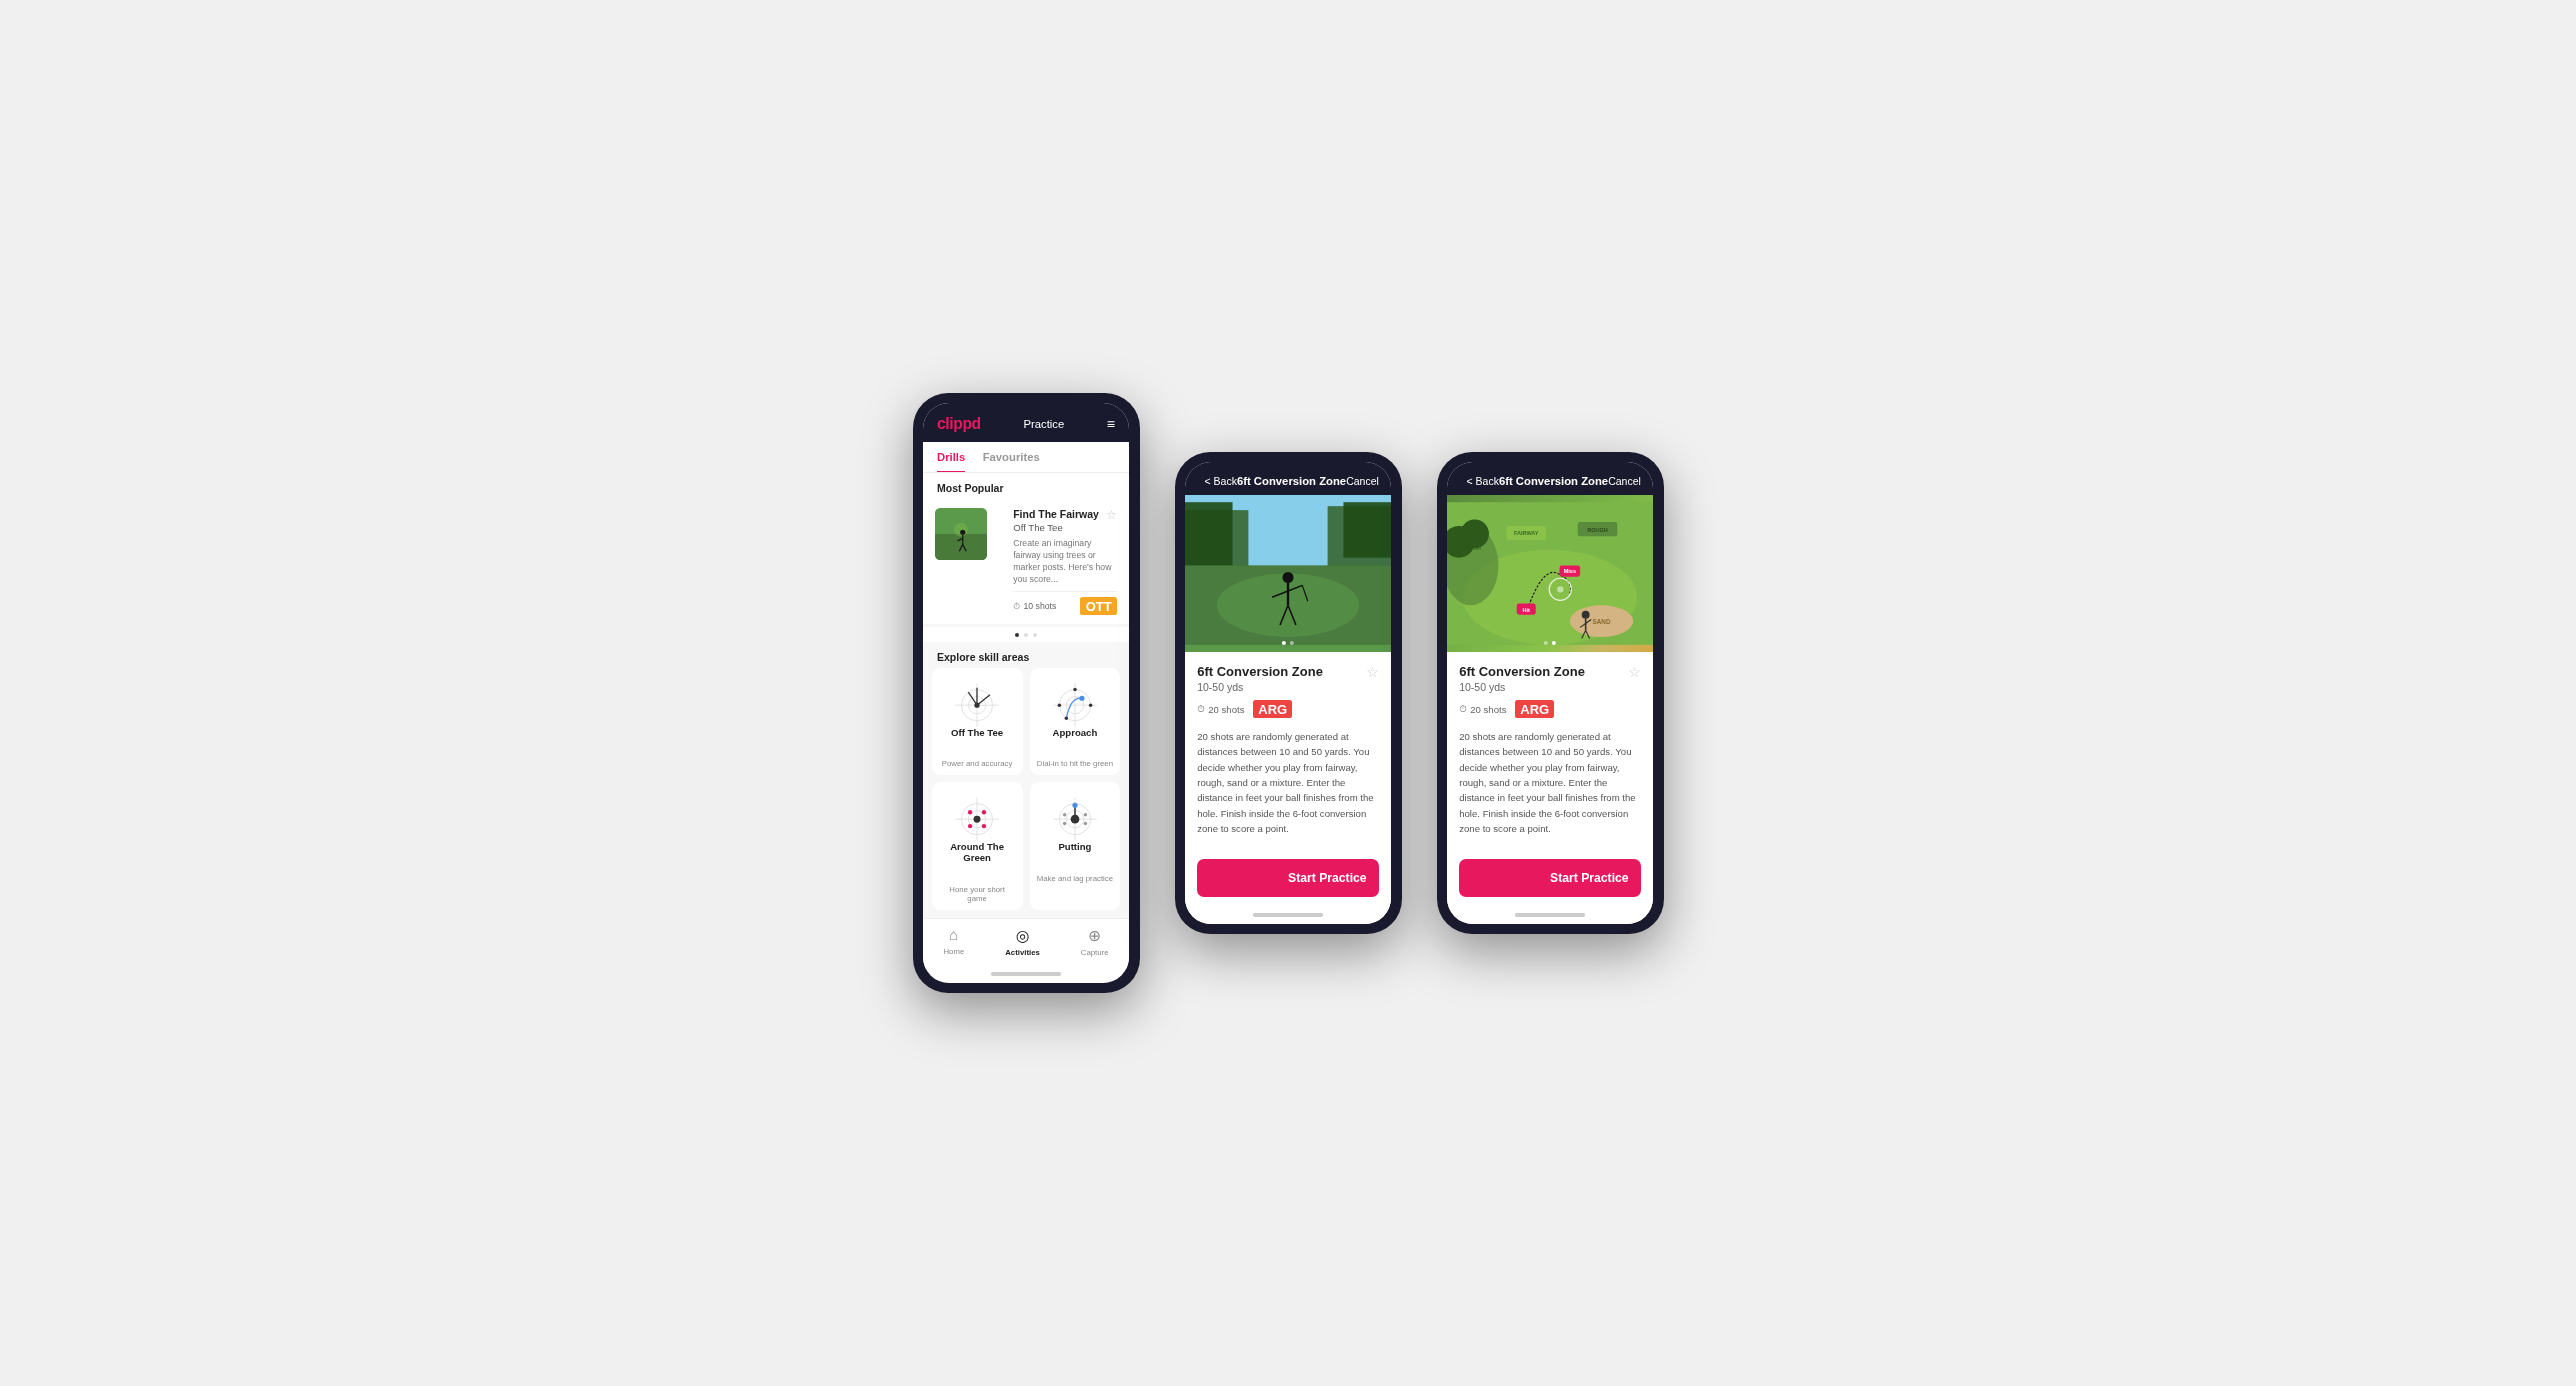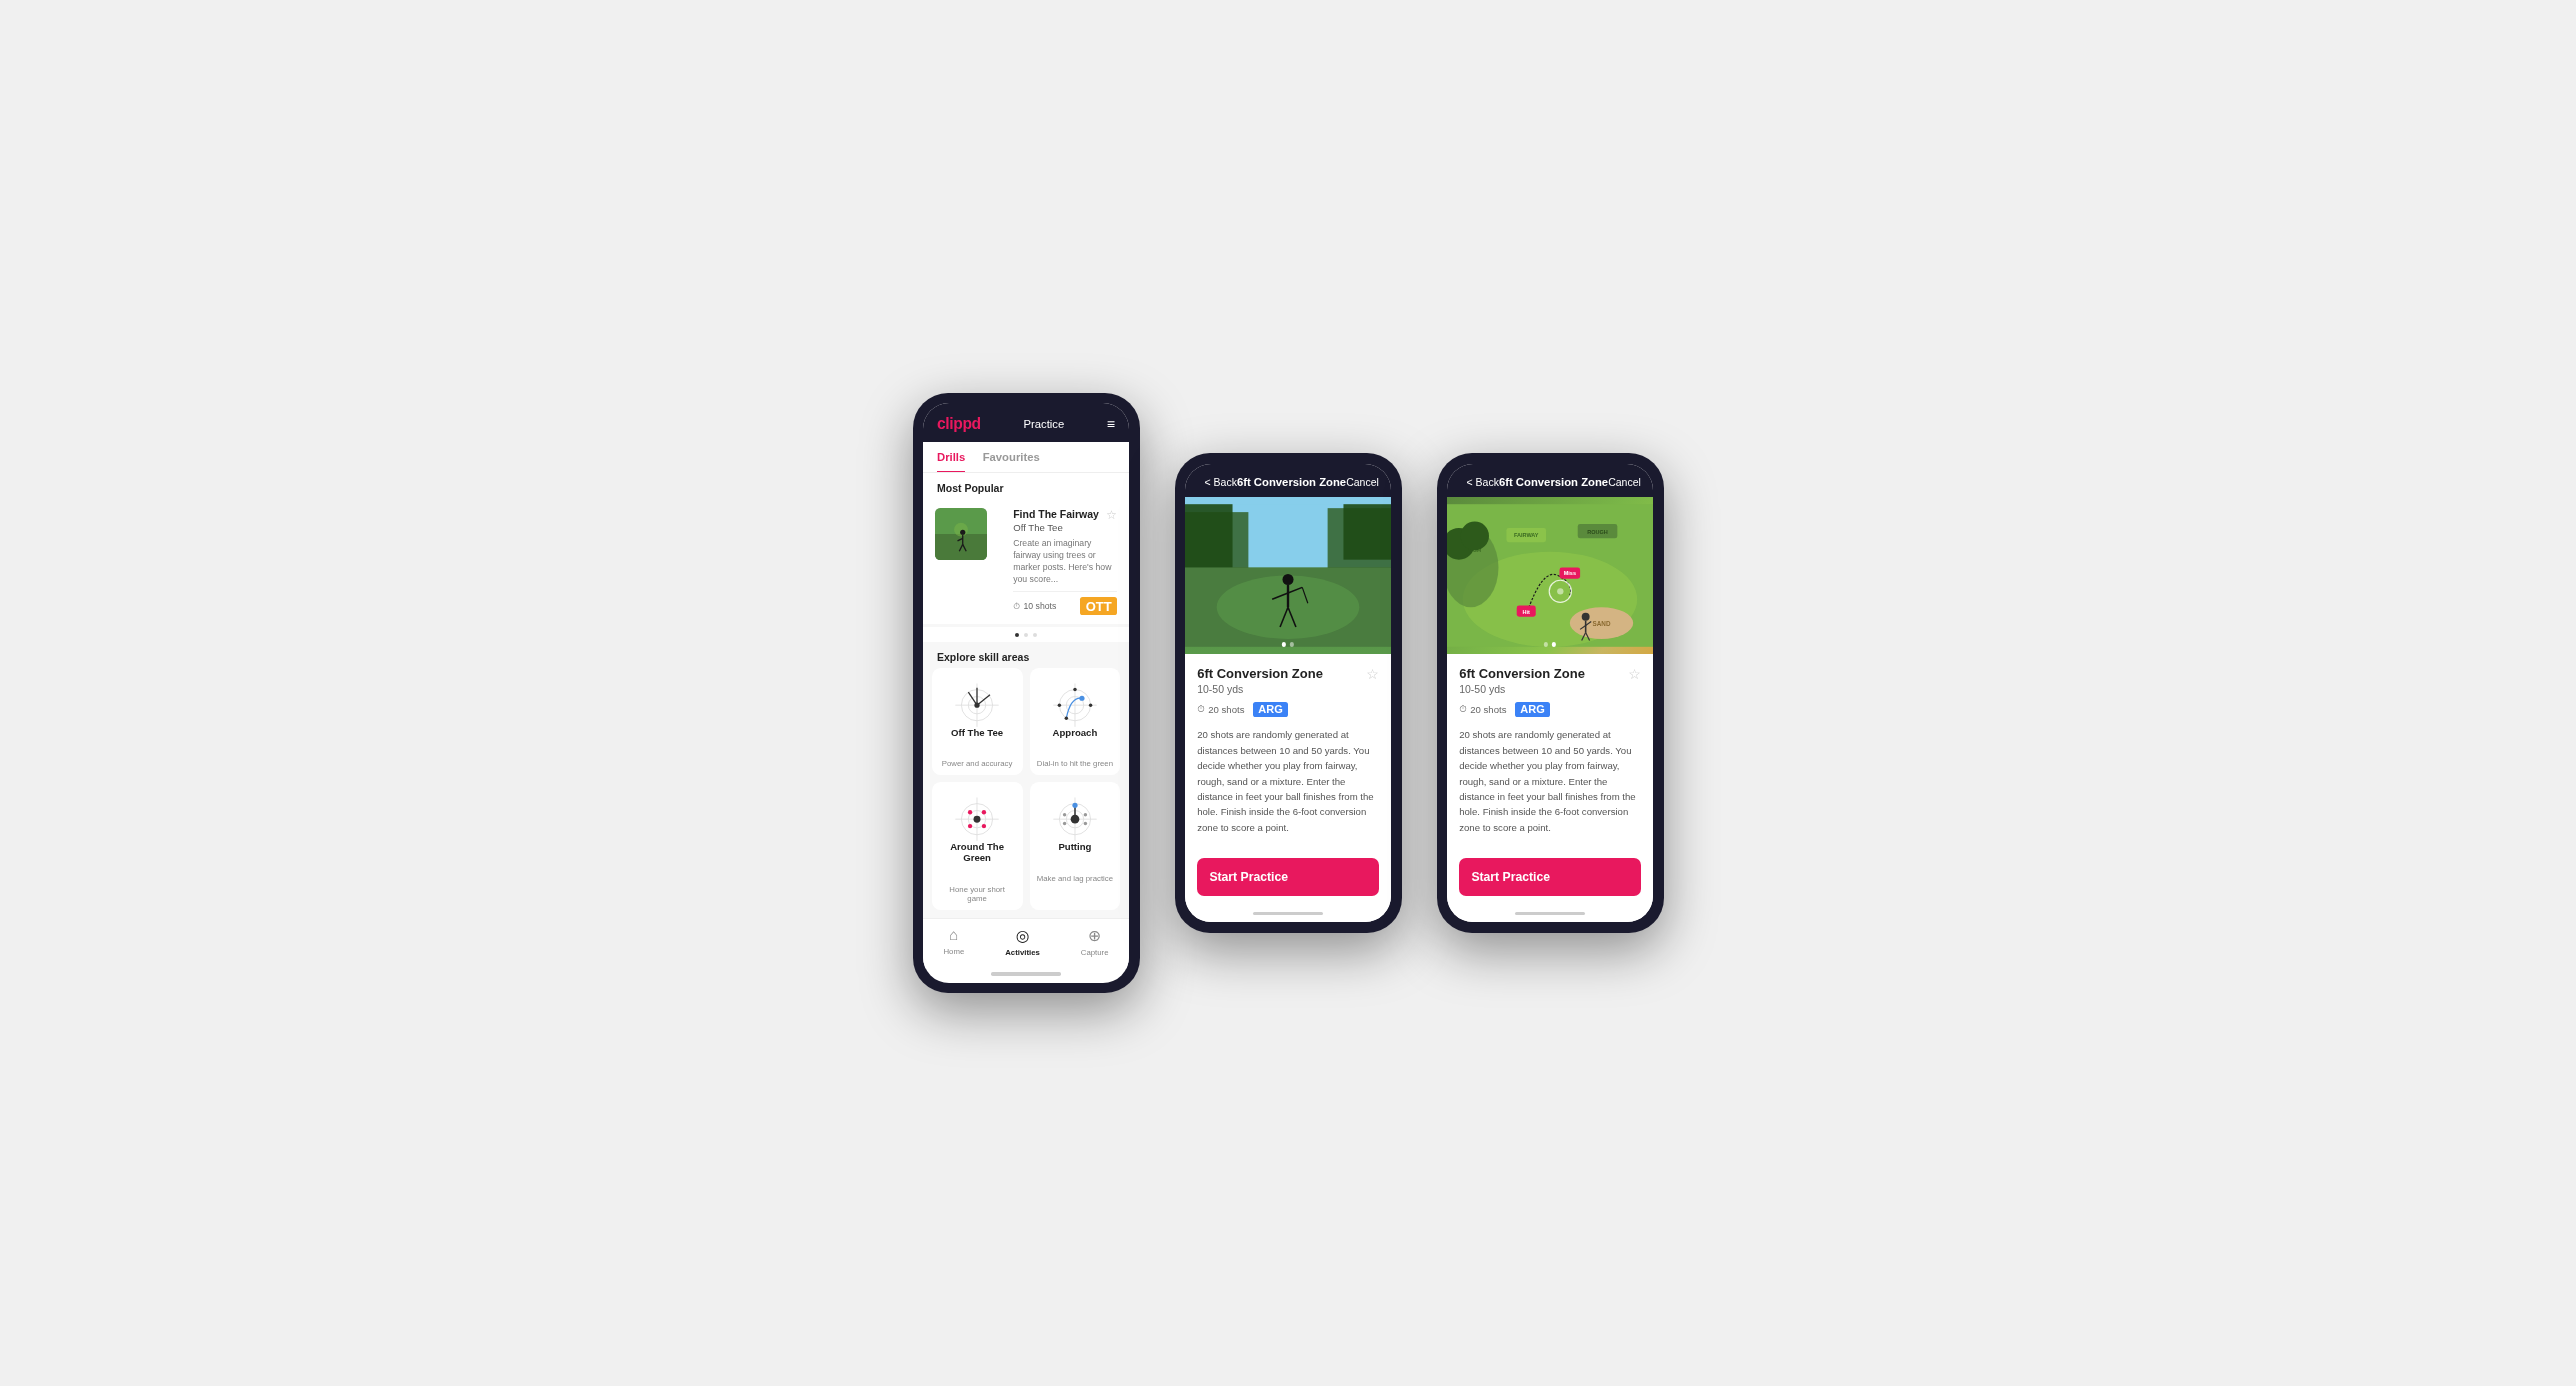--- a/index.html
+++ b/index.html
@@ -292,23 +292,23 @@
       margin-top: 7px;
     }
     .p2-shots-meta {
       font-size: 9.6px;
       color: #666;
       display: flex;
       align-items: center;
       gap: 3.5px;
     }
     .p2-badge {
-      background: #3b82f6;
-      color: #fff;
-      font-size: 11px;
+      background: #ef4444;
+      color: #fff;
+      font-size: 13px;
       font-weight: 700;
       padding: 1.7px 5.2px;
       border-radius: 2.6px;
     }
     .p2-fav {
       margin-left: auto;
       color: #ccc;
       font-size: 14px;
     }
     .p2-description {
@@ -321,21 +321,21 @@
       background: #e8185e;
       color: #fff;
       border: none;
       border-radius: 7px;
       padding: 12.2px;
       font-size: 12.2px;
       font-weight: 700;
       cursor: pointer;
       margin: 10.5px 12.2px 12.2px;
       width: calc(100% - 24.4px);
-      text-align: left;
+      text-align: right;
     }
     .p2-home-indicator {
       width: 70px;
       height: 3.5px;
       background: #ccc;
       border-radius: 1.7px;
       margin: 3.5px auto 7px;
     }
 
     

